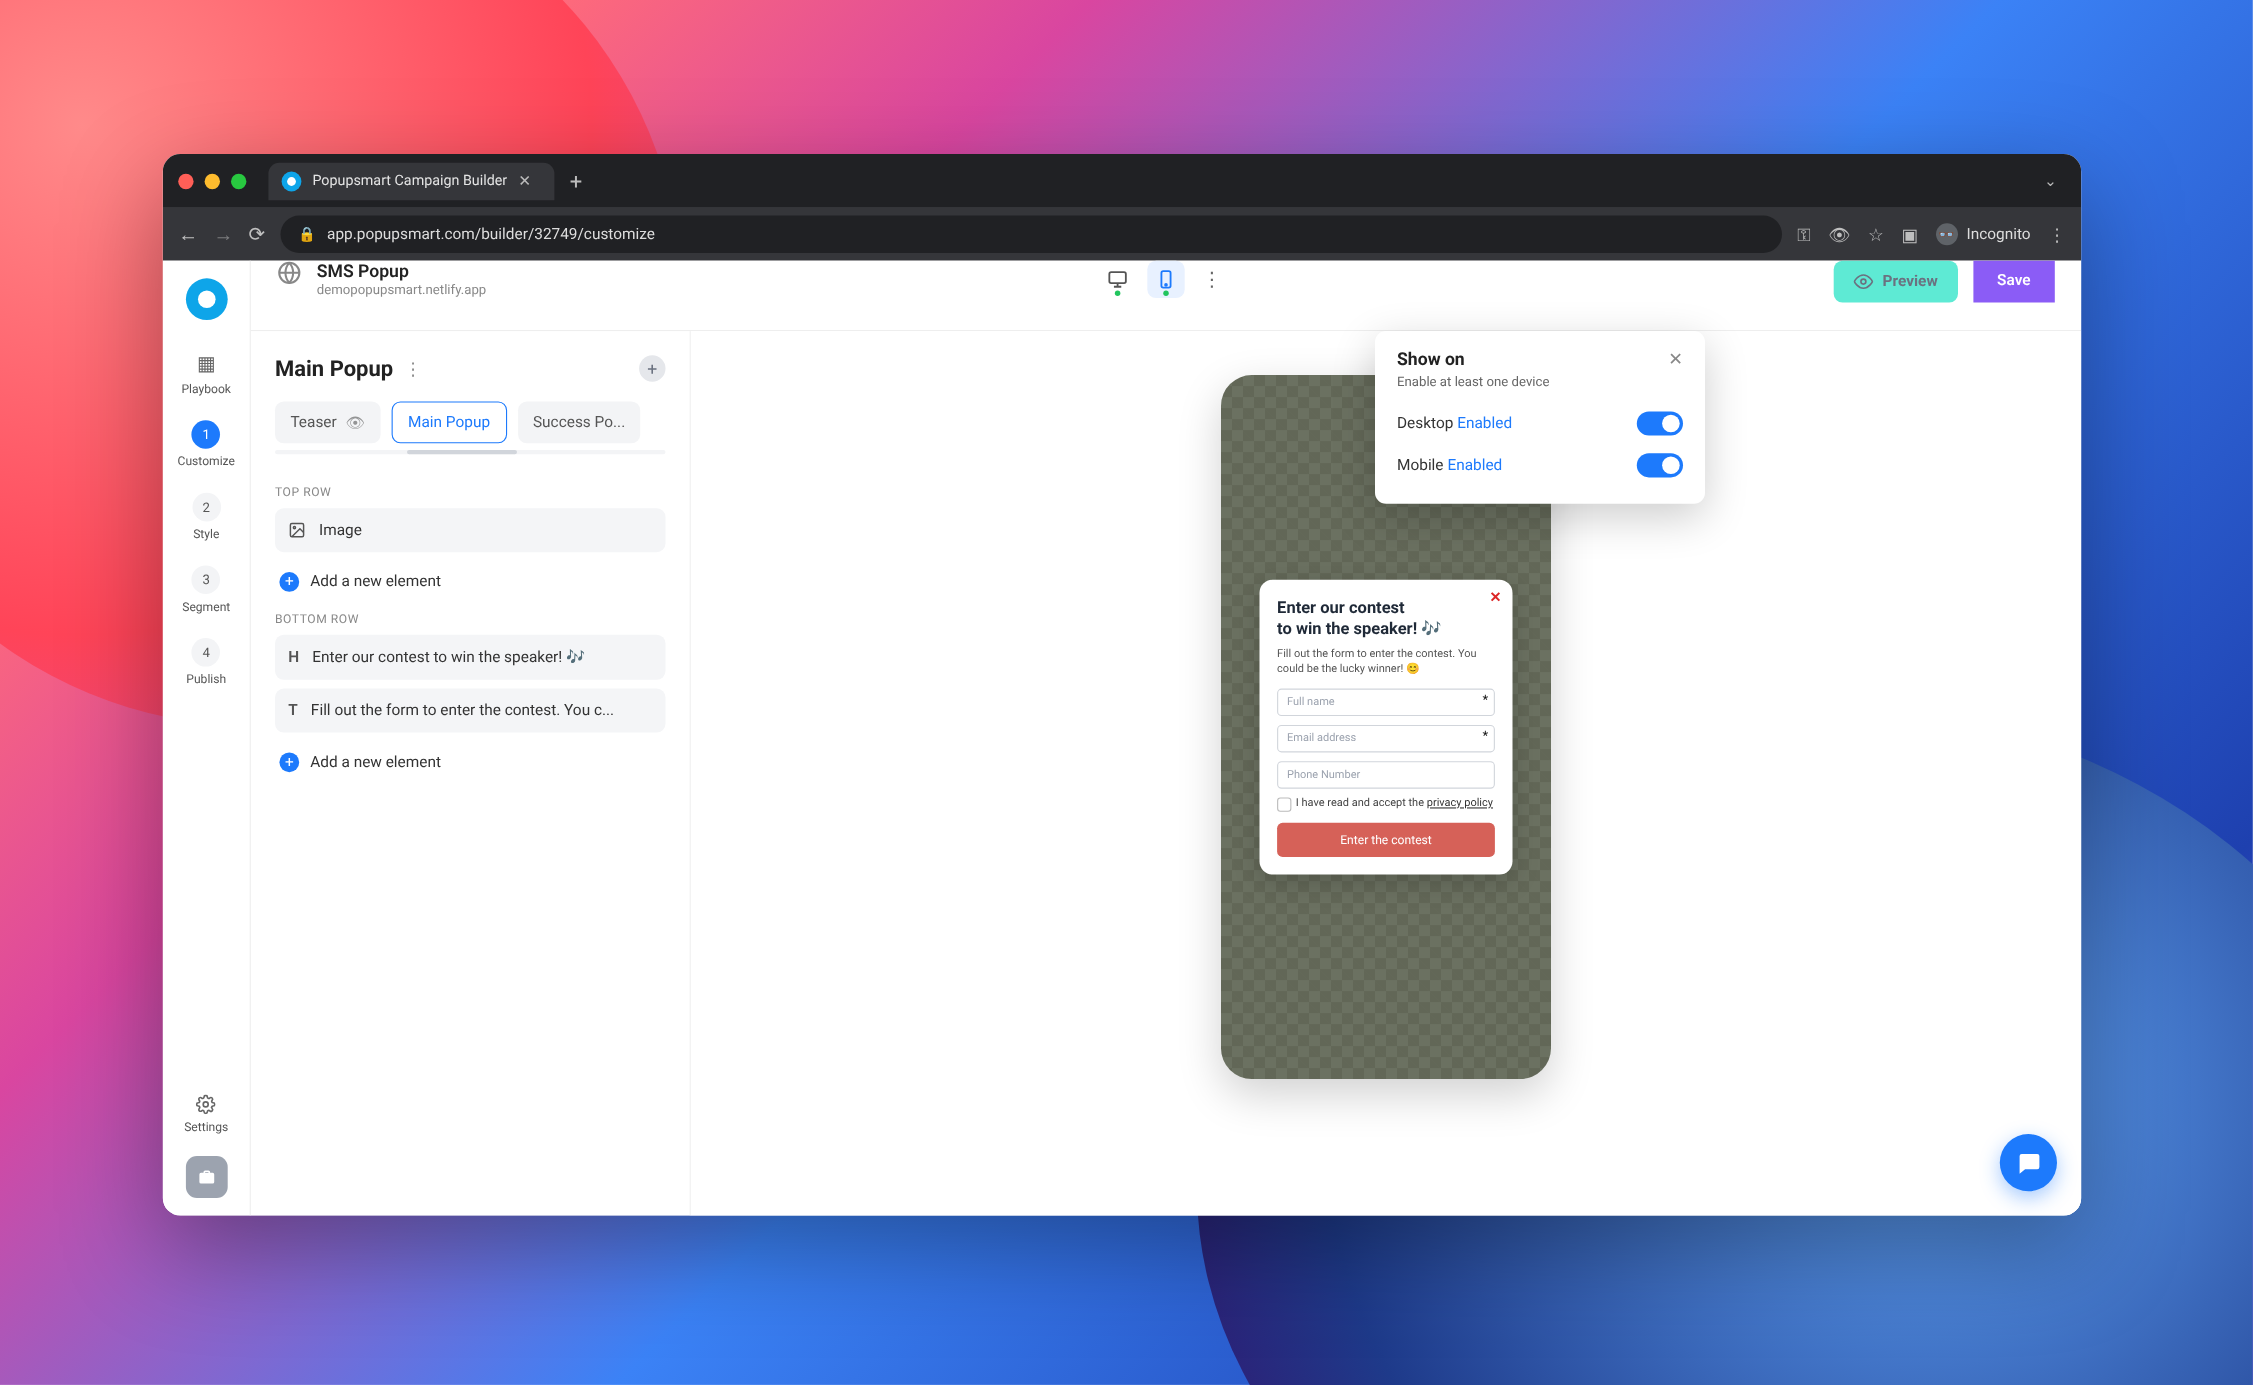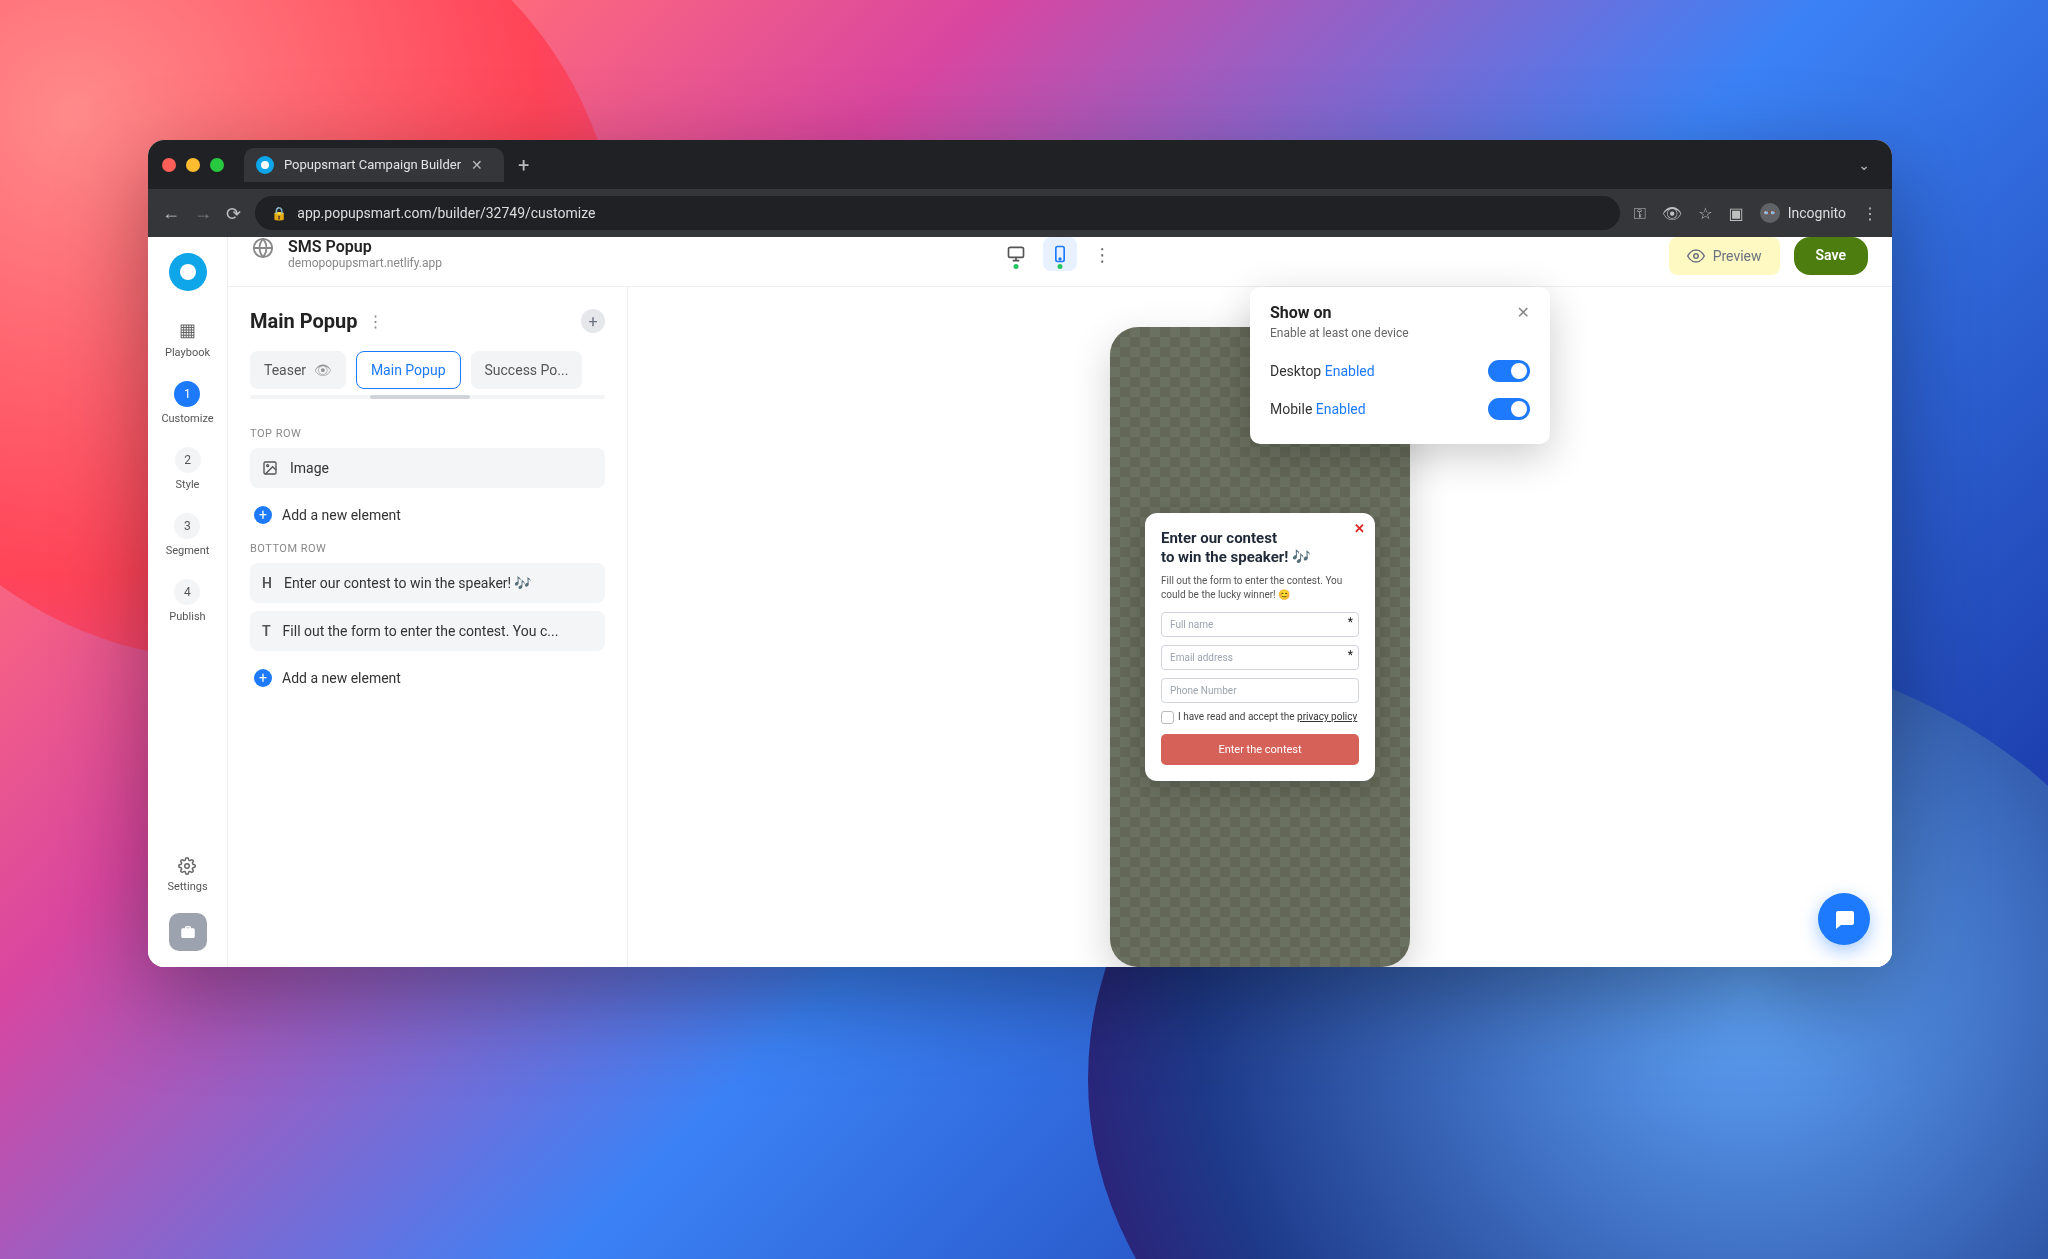--- a/index.html
+++ b/index.html
@@ -1,21 +1,21 @@
 <!DOCTYPE html>
 <html><head>
 <meta charset="utf-8">
 <style>
 * { margin:0; padding:0; box-sizing:border-box; font-family:-apple-system,BlinkMacSystemFont,"Segoe UI",Roboto,sans-serif; }
 body { width:2048px; height:1259px; overflow:hidden; background:linear-gradient(135deg,#ff4458 0%,#ff6b7a 15%,#d946a0 30%,#3b82f6 55%,#1e40af 85%,#7c3aed 100%); position:relative; }
 .desktop-bg { position:absolute; inset:0; }
 .desktop-bg::before { content:""; position:absolute; top:-120px; left:-160px; width:780px; height:780px; border-radius:50%; background:radial-gradient(circle at 30% 30%,#ff8a8a,#ff4458 60%,#d946a0 100%); }
 .desktop-bg::after { content:""; position:absolute; bottom:-260px; right:-140px; width:1100px; height:880px; border-radius:50%; background:radial-gradient(circle at 60% 40%,#60a5fa,#1e3a8a 65%,#3b0764 100%); }
 
-.browser { position:absolute; top:140px; left:148px; width:1744px; height:827px; background:#fff; border-radius:16px; box-shadow:0 30px 90px rgba(0,0,0,.35); overflow:hidden; }
+.browser { position:absolute; top:140px; left:148px; width:1744px; height:965px; background:#fff; border-radius:16px; box-shadow:0 30px 90px rgba(0,0,0,.35); overflow:hidden; }
 .chrome-top { background:#202124; height:49px; display:flex; align-items:center; padding:0 14px; }
 .traffic { display:flex; gap:10px; margin-right:20px; }
 .tl { width:14px; height:14px; border-radius:50%; }
 .tl.red{background:#ff5f57}.tl.yel{background:#febc2e}.tl.grn{background:#28c840}
 .tab { display:flex; align-items:center; background:#35363a; border-radius:10px 10px 0 0; padding:8px 12px; gap:10px; min-width:260px; }
 .tab-fav { width:18px; height:18px; border-radius:50%; background:#0ea5e9; display:flex; align-items:center; justify-content:center; }
 .tab-fav::after { content:""; width:8px; height:8px; border-radius:50%; background:#fff; }
 .tab-title { color:#e4e4e4; font-size:13px; }
 .tab-close { color:#bbb; font-size:14px; cursor:pointer; }
 .new-tab { color:#bbb; font-size:20px; margin-left:14px; cursor:pointer; }
@@ -49,22 +49,22 @@
 .globe { width:22px; height:22px; color:#888; margin-right:14px; }
 .tb-title { font-size:16px; font-weight:600; color:#222; }
 .tb-sub { font-size:12px; color:#888; }
 .tb-center { margin-left:auto; display:flex; align-items:center; gap:10px; }
 .dev-btn { width:34px; height:34px; border-radius:8px; display:flex; align-items:center; justify-content:center; cursor:pointer; position:relative; }
 .dev-btn.active { background:#e8f1ff; }
 .dev-btn svg{width:20px;height:20px;}
 .dev-dot { position:absolute; bottom:2px; left:50%; transform:translateX(-50%); width:5px; height:5px; border-radius:50%; background:#22c55e; }
 .tb-more { color:#666; font-size:18px; cursor:pointer; margin-left:6px; }
 .tb-right { margin-left:auto; display:flex; gap:14px; }
-.btn-prev { background:#fef9c3; color:#6b7280; padding:10px 18px; border-radius:8px; font-size:14px; font-weight:400; display:flex; align-items:center; gap:8px; cursor:pointer; }
-.btn-save { background:#4d7c0f; color:#fff; padding:10px 22px; border-radius:16px; font-size:14px; font-weight:600; cursor:pointer; }
+.btn-prev { background:#5eead4; color:#6b7280; padding:10px 18px; border-radius:8px; font-size:14px; font-weight:700; display:flex; align-items:center; gap:8px; cursor:pointer; }
+.btn-save { background:#8b5cf6; color:#fff; padding:10px 22px; border-radius:0; font-size:14px; font-weight:600; cursor:pointer; }
 
 .workspace { flex:1; display:flex; }
 .side-panel { width:400px; border-right:1px solid #eee; padding:22px; display:flex; flex-direction:column; }
 .sp-head { display:flex; align-items:center; gap:10px; margin-bottom:18px; }
 .sp-title { font-size:20px; font-weight:700; color:#222; }
 .sp-menu { color:#888; font-size:16px; cursor:pointer; }
 .sp-add { margin-left:auto; width:24px; height:24px; border-radius:50%; background:#e5e7eb; color:#6b7280; display:flex; align-items:center; justify-content:center; cursor:pointer; font-size:16px; }
 .seg-tabs { display:flex; gap:10px; margin-bottom:6px; }
 .seg-tab { padding:10px 14px; border-radius:8px; font-size:14px; color:#555; background:#f3f4f6; display:flex; align-items:center; gap:8px; cursor:pointer; white-space:nowrap; }
 .seg-tab.active { background:#fff; border:1px solid #1d7afc; color:#1d7afc; }

